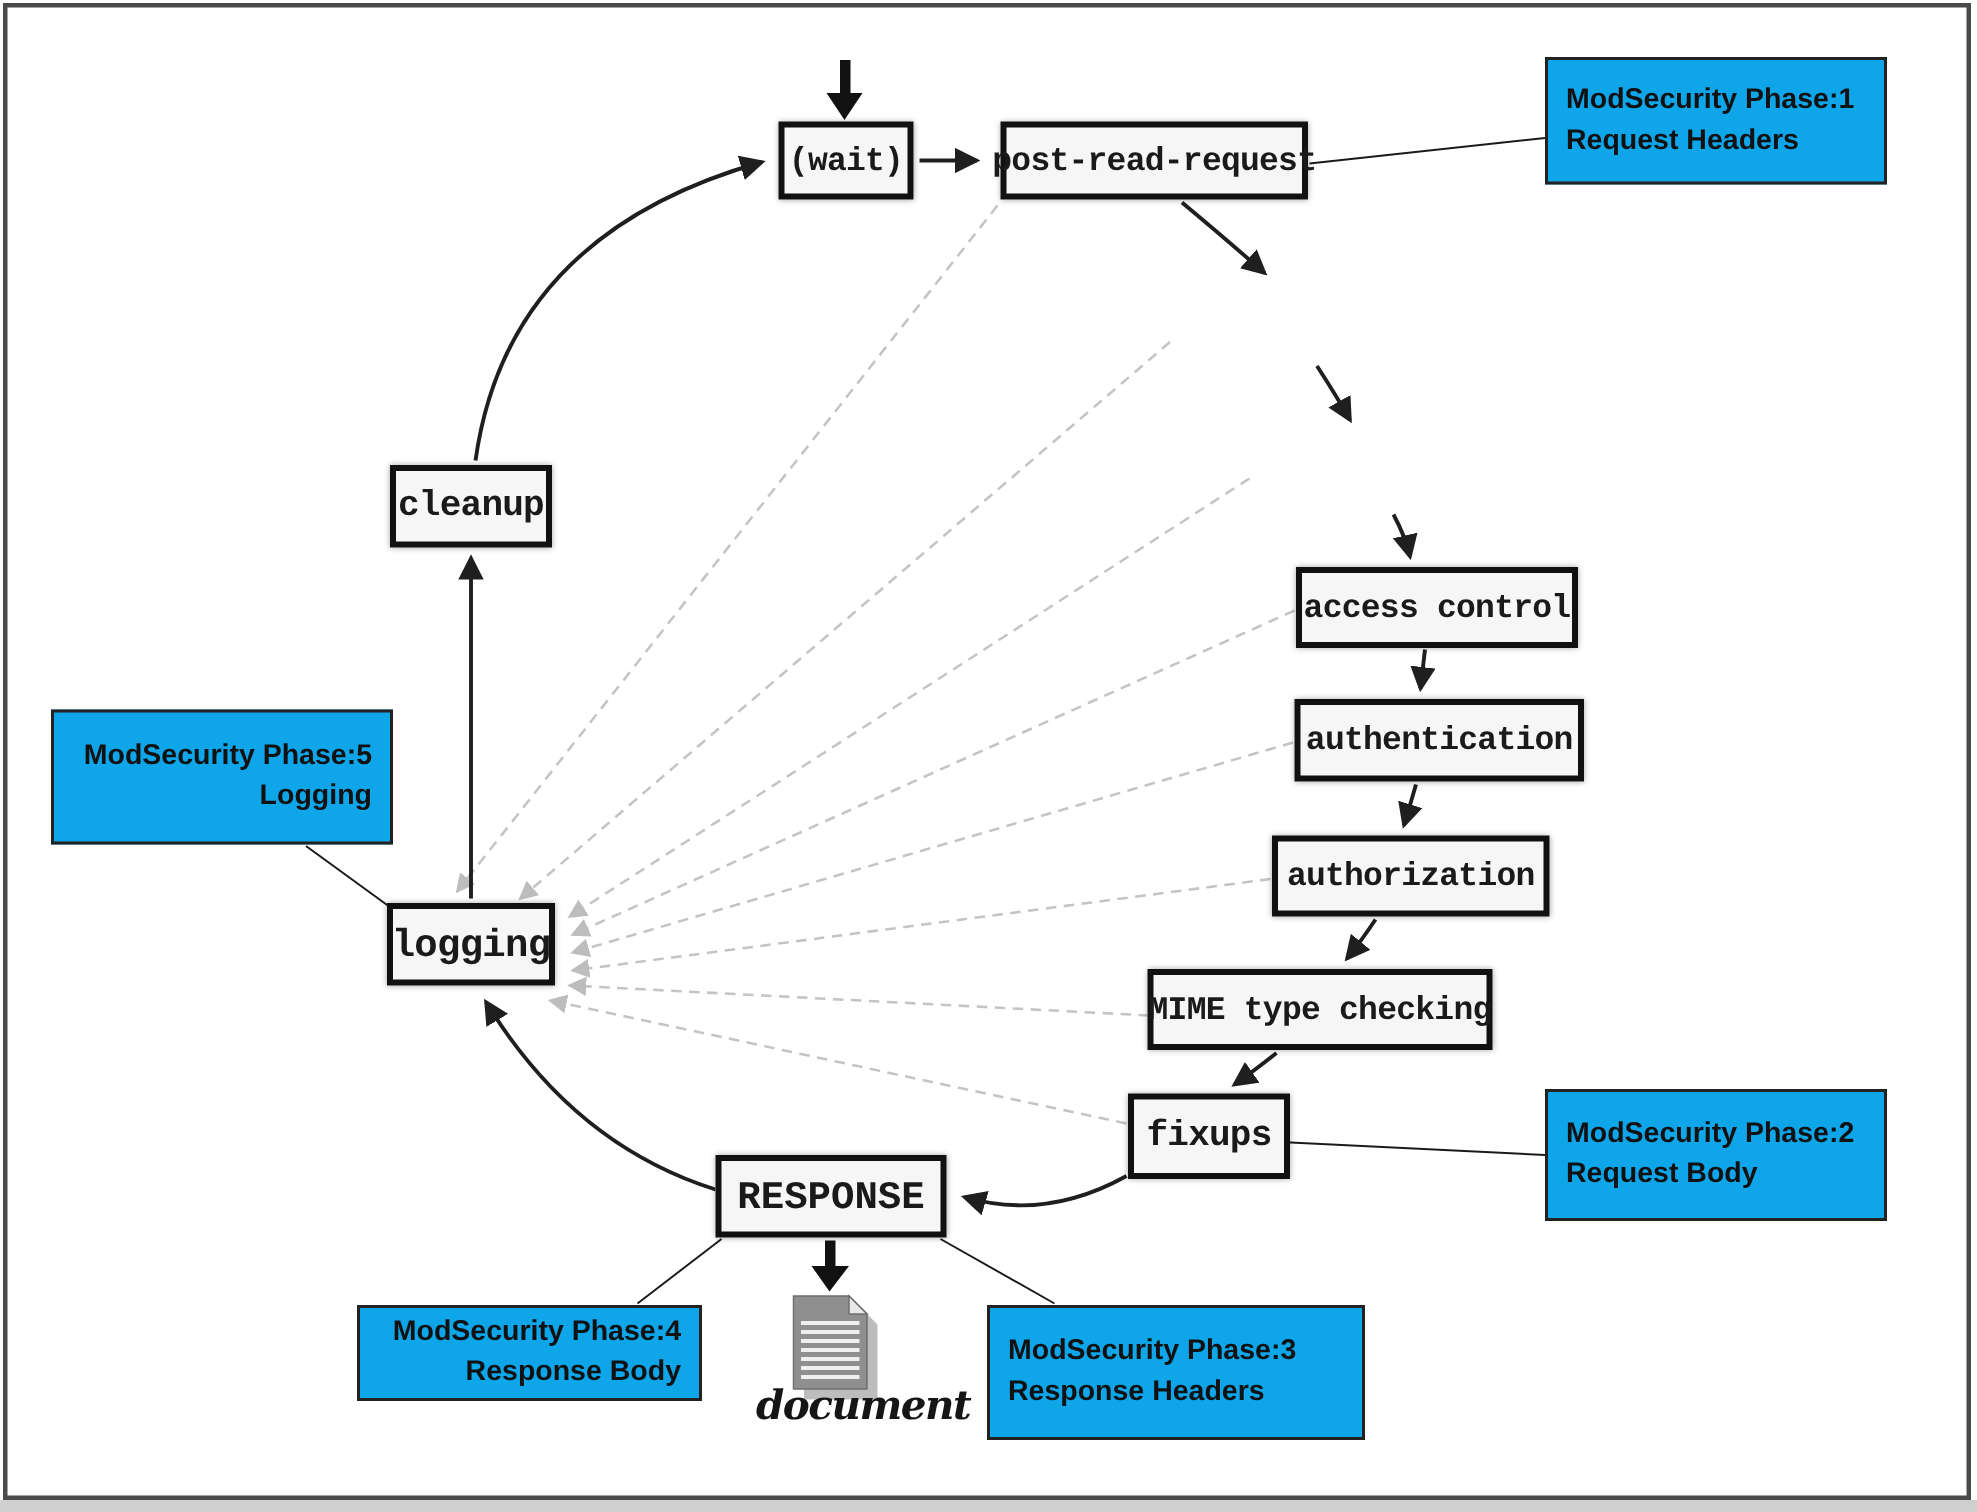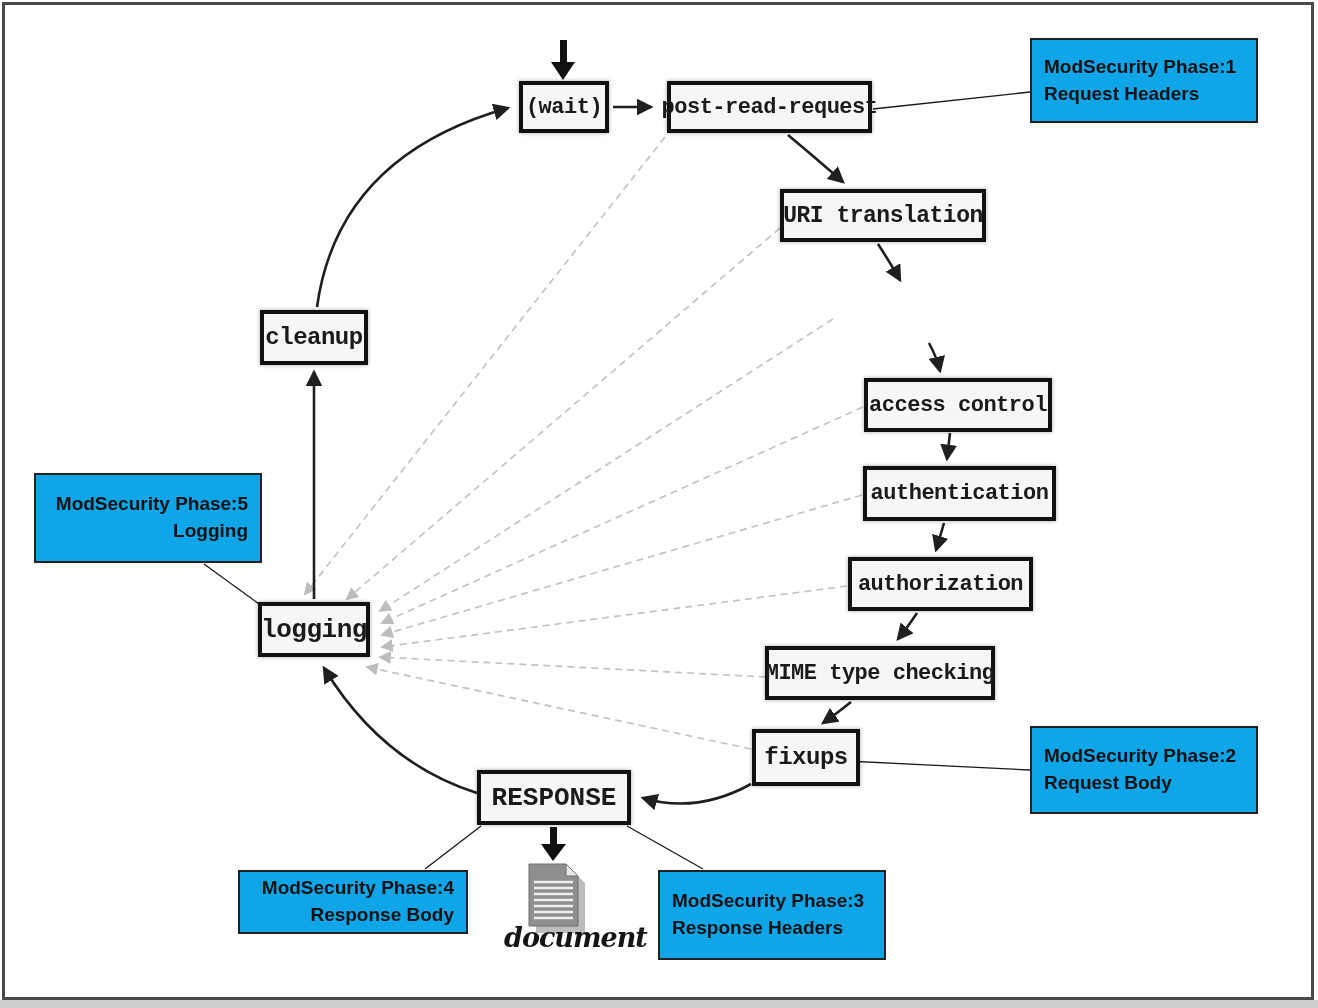--- a/index.html
+++ b/index.html
@@ -111,23 +111,20 @@
   </svg>
 
   <div class="node" style="left:519px;top:81px;width:90px;height:52px;font-size:22px;">
     <span>(wait)</span>
   </div>
 
   <div class="node" style="left:667px;top:81px;width:205px;height:52px;font-size:22px;">
     <span>post-read-request</span>
   </div>
 
-  <div class="node" style="left:780px;top:189px;width:206px;height:53px;font-size:23px;">
-    <span>URI translation</span>
-  </div>
 
 
   <div class="node" style="left:864px;top:378px;width:188px;height:54px;font-size:22px;">
     <span>access control</span>
   </div>
 
   <div class="node" style="left:848px;top:557px;width:185px;height:54px;font-size:22px;">
     <span>authorization</span>
   </div>
 
@@ -158,21 +155,21 @@
   <div class="callout align-left" style="left:1030px;top:38px;width:228px;height:85px;">
     <div>ModSecurity Phase:1</div>
     <div>Request Headers</div>
   </div>
 
   <div class="callout align-left" style="left:1030px;top:726px;width:228px;height:88px;">
     <div>ModSecurity Phase:2</div>
     <div>Request Body</div>
   </div>
 
-  <div class="callout align-left" style="left:658px;top:870px;width:228px;height:90px;">
+  <div class="callout align-left" style="left:658px;top:870px;width:252px;height:90px;">
     <div>ModSecurity Phase:3</div>
     <div>Response Headers</div>
   </div>
 
   <div class="callout align-right" style="left:238px;top:870px;width:230px;height:64px;">
     <div>ModSecurity Phase:4</div>
     <div>Response Body</div>
   </div>
 
   <div class="callout align-right" style="left:34px;top:473px;width:228px;height:90px;text-align:right;">

